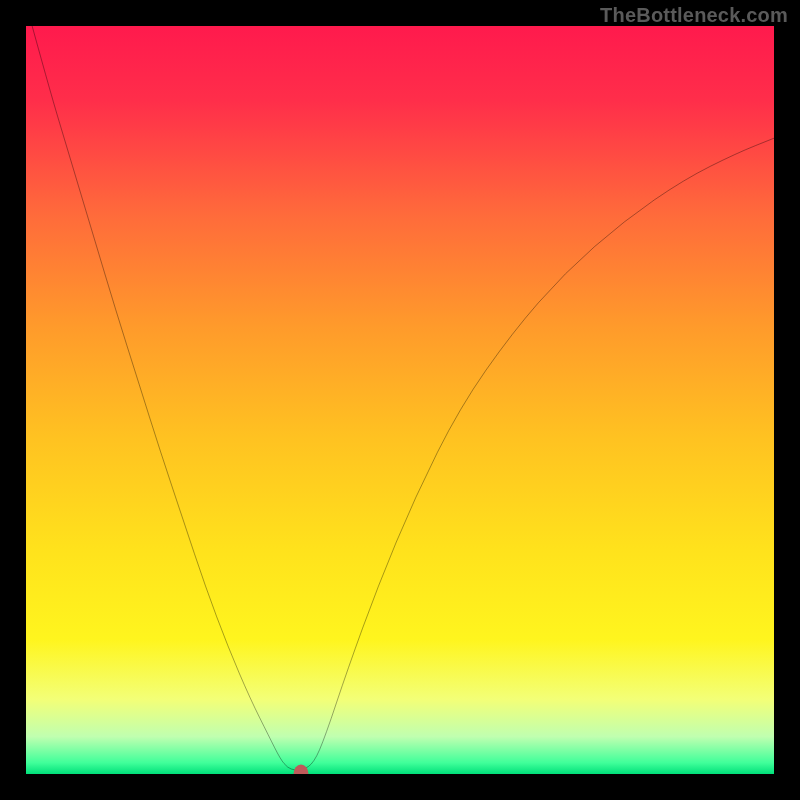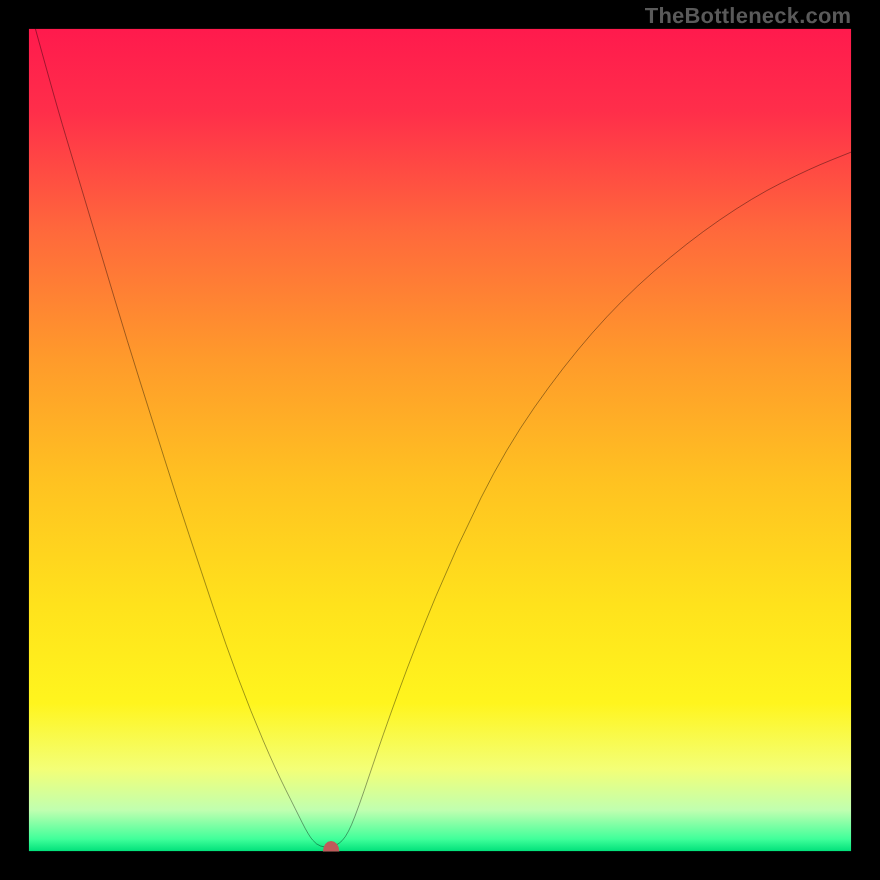--- a/index.html
+++ b/index.html
@@ -26,21 +26,21 @@
   .curve-svg {
     position: absolute;
     left: 0;
     top: 0;
     width: 100%;
     height: 100%;
   }
   .watermark {
     position: absolute;
     top: 4px;
-    right: 26px;
+    right: 12px;
     font-family: Arial, Helvetica, sans-serif;
     font-size: 20px;
     font-weight: 600;
     color: #5a5a5a;
     letter-spacing: 0.2px;
   }
   .marker {
     position: absolute;
     width: 15px;
     height: 19px;

